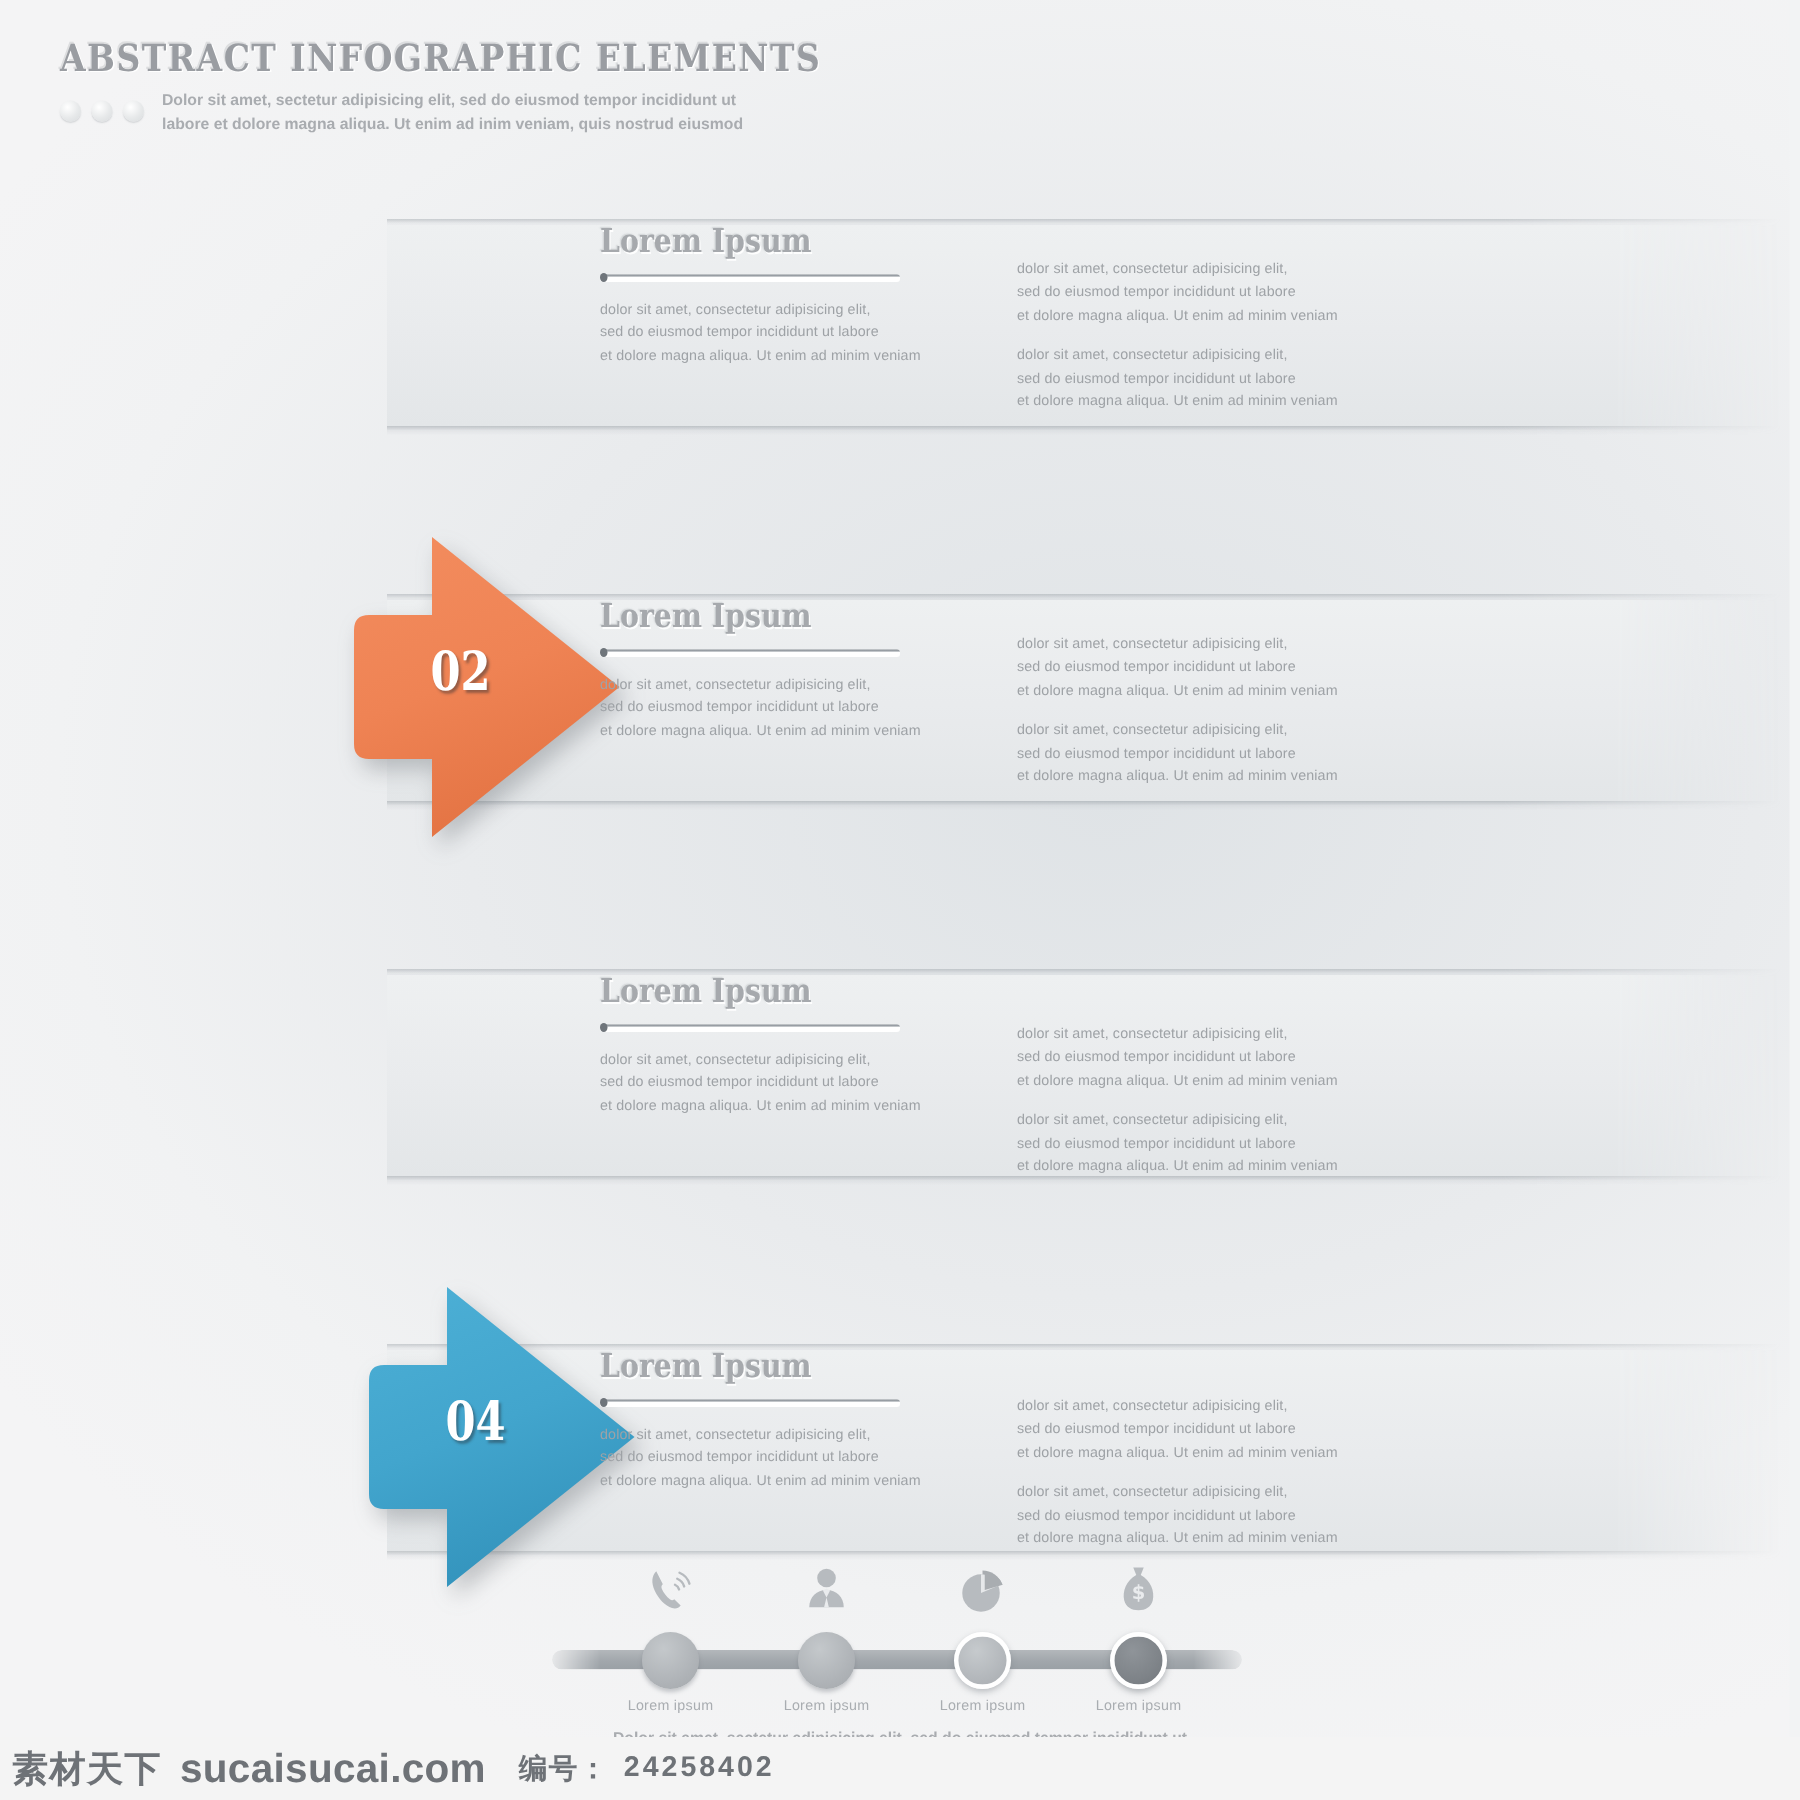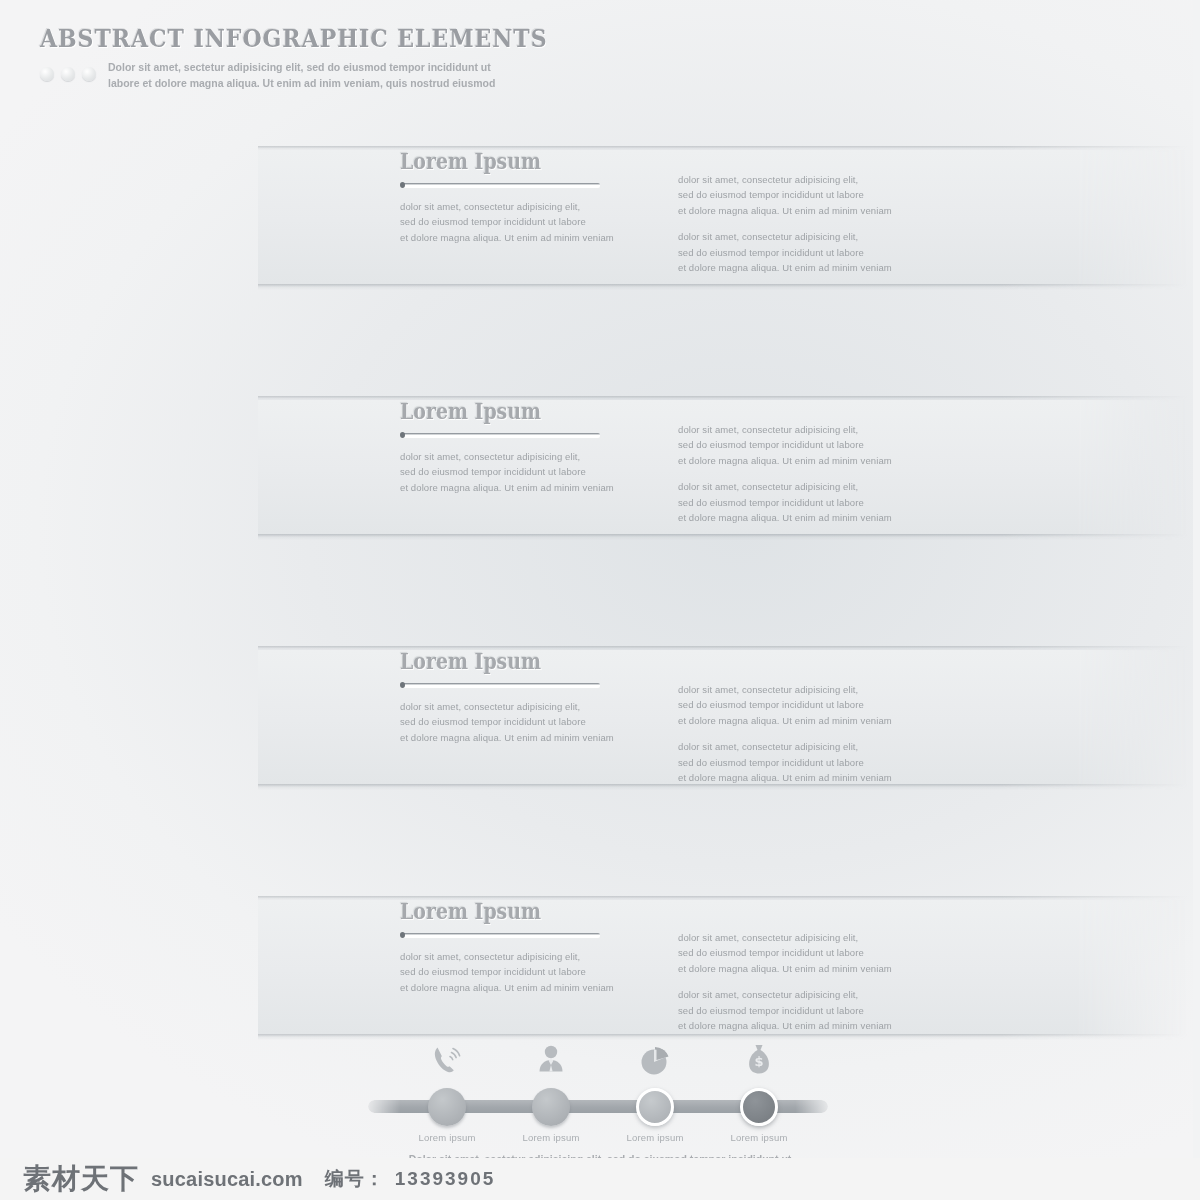--- a/index.html
+++ b/index.html
@@ -241,28 +241,28 @@
     left: 0;
     bottom: 0;
     width: 1200px;
     height: 42px;
     background: #f4f4f4;
     display: flex;
     align-items: center;
   }
   .wm-cn {
     font-family: "DejaVu Sans", sans-serif;
-    font-size: 28px;
+    font-size: 24px;
     font-weight: bold;
     color: #6e7277;
-    margin-left: 23px;
+    margin-left: 8px;
     letter-spacing: 1px;
   }
   .wm-site {
-    font-size: 20px;
+    font-size: 27px;
     font-weight: bold;
     color: #6e7277;
     margin-left: 12px;
     letter-spacing: 0.2px;
   }
   .wm-id-label {
     font-family: "DejaVu Sans", sans-serif;
     font-size: 19px;
     font-weight: bold;
     color: #6e7277;
@@ -323,20 +323,33 @@
         <div>sed do eiusmod tempor incididunt ut labore</div>
         <div>et dolore magna aliqua. Ut enim ad minim veniam</div>
       </div>
     </div>
   </div>
 
   <div class="band-edge-top" style="top:396px;"></div>
   <div class="band" style="top:400px;"></div>
   <div class="band-edge-bot" style="top:534px;"></div>
 
+  <div class="arrow" style="left:228px; top:358px;">
+    <svg viewBox="0 0 190 200" xmlns="http://www.w3.org/2000/svg">
+      <defs>
+        <linearGradient id="g2" x1="0" y1="0" x2="0.35" y2="1">
+          <stop offset="0%" stop-color="#f38d5f"></stop>
+          <stop offset="55%" stop-color="#ef8354"></stop>
+          <stop offset="100%" stop-color="#e47444"></stop>
+        </linearGradient>
+      </defs>
+      <path d="M8,62 q0,-10 10,-10 L60,52 L60,0 L185,100 L60,200 L60,148 L18,148 q-10,0 -10,-10 Z" fill="url(#g2)"></path>
+    </svg>
+    <div class="arrow-num">02</div>
+  </div>
 
   <div class="content" style="top:400px;">
     <div class="col-left">
       <div class="lead-title">Lorem Ipsum</div>
       <div class="rule"></div>
       <div class="para">
         <div>dolor sit amet, consectetur adipisicing elit,</div>
         <div>sed do eiusmod tempor incididunt ut labore</div>
         <div>et dolore magna aliqua. Ut enim ad minim veniam</div>
       </div>
@@ -381,20 +394,33 @@
         <div>sed do eiusmod tempor incididunt ut labore</div>
         <div>et dolore magna aliqua. Ut enim ad minim veniam</div>
       </div>
     </div>
   </div>
 
   <div class="band-edge-top" style="top:896px;"></div>
   <div class="band" style="top:900px;"></div>
   <div class="band-edge-bot" style="top:1034px;"></div>
 
+  <div class="arrow" style="left:238px; top:858px;">
+    <svg viewBox="0 0 190 200" xmlns="http://www.w3.org/2000/svg">
+      <defs>
+        <linearGradient id="g4" x1="0" y1="0" x2="0.35" y2="1">
+          <stop offset="0%" stop-color="#4db0d6"></stop>
+          <stop offset="55%" stop-color="#42a5cd"></stop>
+          <stop offset="100%" stop-color="#3494bd"></stop>
+        </linearGradient>
+      </defs>
+      <path d="M8,62 q0,-10 10,-10 L60,52 L60,0 L185,100 L60,200 L60,148 L18,148 q-10,0 -10,-10 Z" fill="url(#g4)"></path>
+    </svg>
+    <div class="arrow-num">04</div>
+  </div>
 
   <div class="content" style="top:900px;">
     <div class="col-left">
       <div class="lead-title">Lorem Ipsum</div>
       <div class="rule"></div>
       <div class="para">
         <div>dolor sit amet, consectetur adipisicing elit,</div>
         <div>sed do eiusmod tempor incididunt ut labore</div>
         <div>et dolore magna aliqua. Ut enim ad minim veniam</div>
       </div>
@@ -471,16 +497,16 @@
 
   <div class="footer-note">
     <div>Dolor sit amet, sectetur adipisicing elit, sed do eiusmod tempor incididunt ut</div>
     <div>labore et dolore magna aliqua. Ut enim ad inim veniam, quis nostrud eiusmod</div>
   </div>
 
   <div class="watermark">
     <span class="wm-cn">素材天下</span>
     <span class="wm-site">sucaisucai.com</span>
     <span class="wm-id-label">编号：</span>
-    <span class="wm-id">13393905</span>
+    <span class="wm-id">24258402</span>
   </div>
 
 </div>
 
 </body></html>

